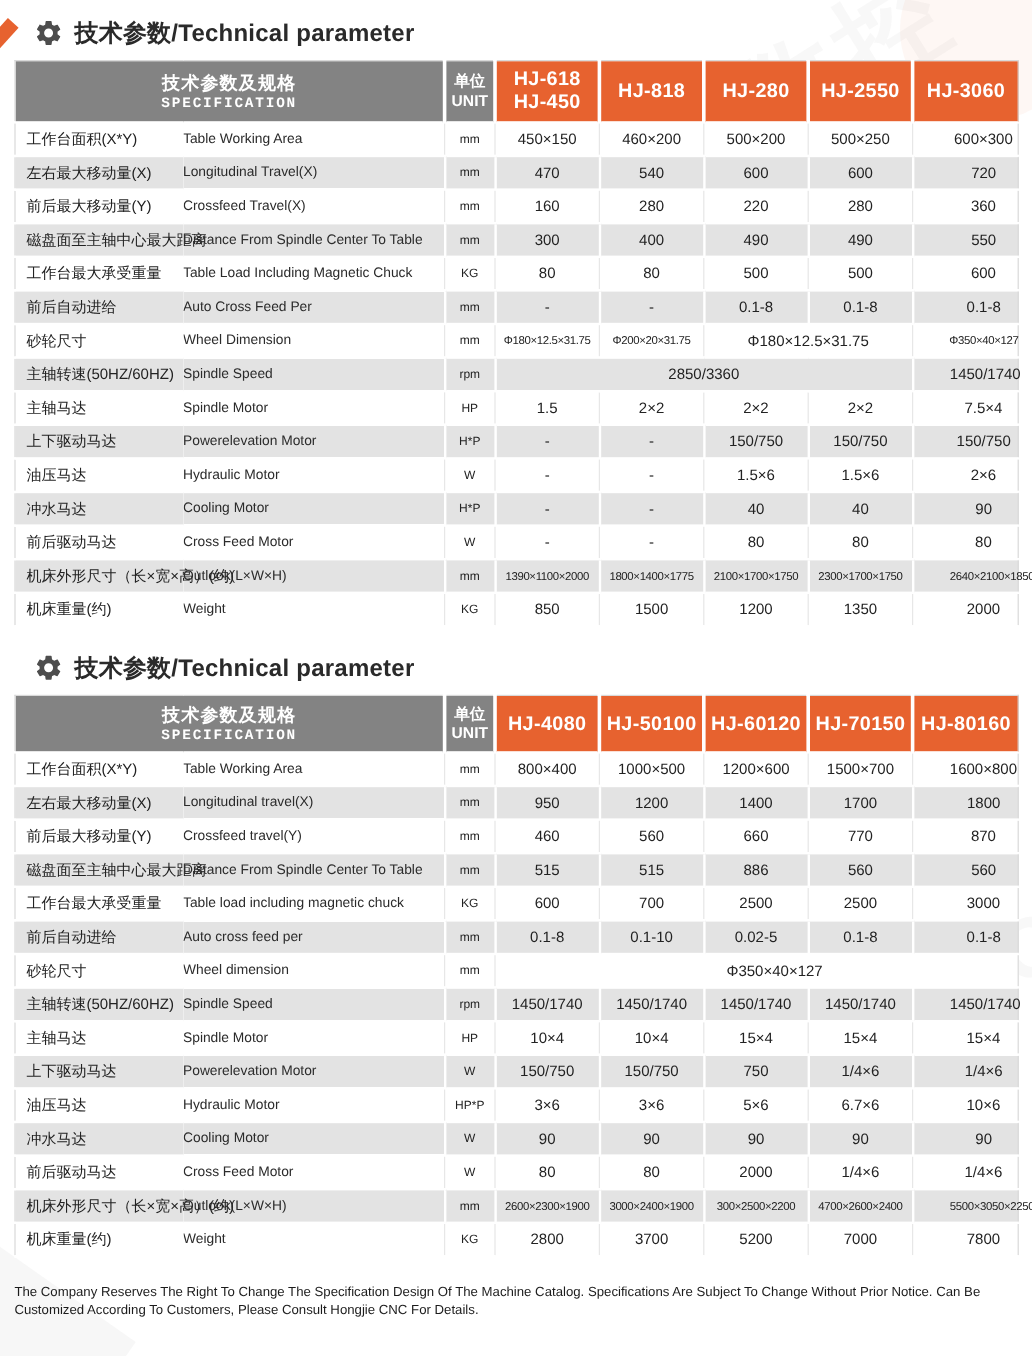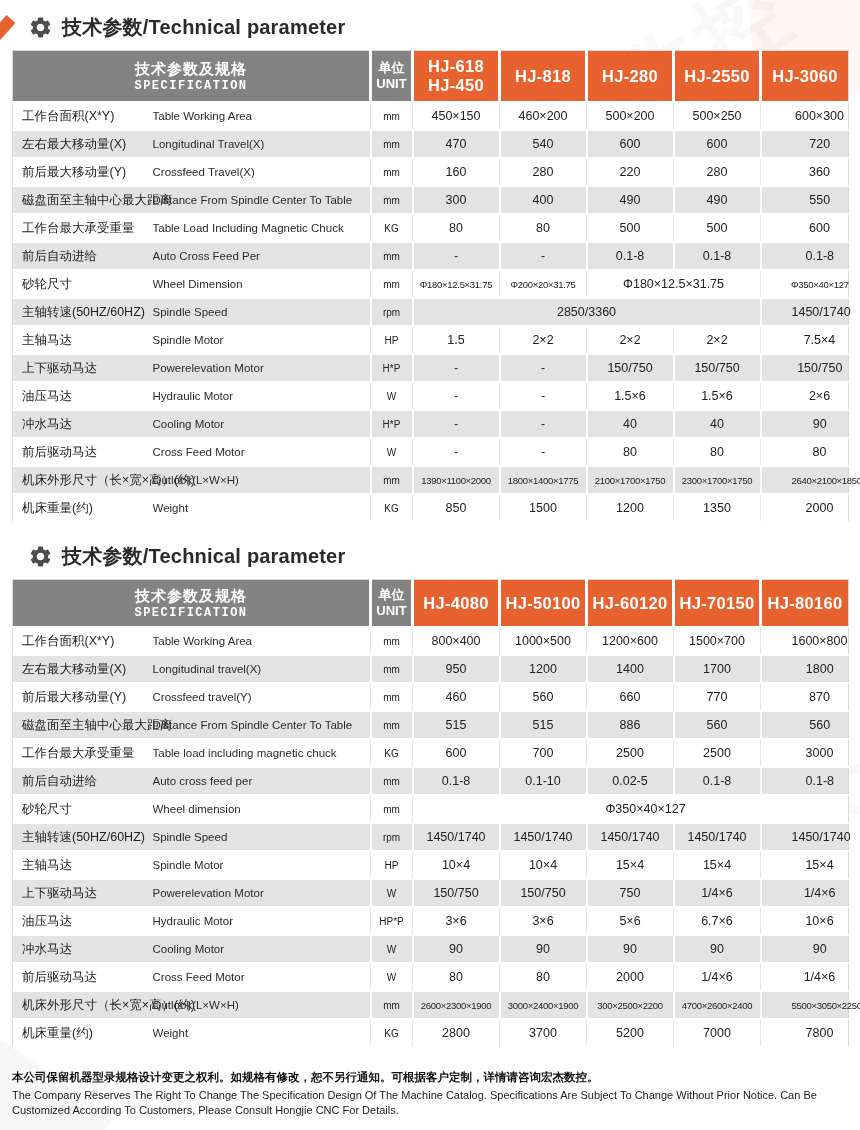--- a/index.html
+++ b/index.html
@@ -450,17 +450,16 @@
           <td class="td-v">2800</td>
           <td class="td-v">3700</td>
           <td class="td-v">5200</td>
           <td class="td-v">7000</td>
           <td class="td-v">7800</td>
         </tr>
       </tbody>
     </table>
 
   <div class="footer">
-    <p class="cn">本公司保留机器型录规格设计变更之权利。如规格有修改，恕不另行通知。可根据客户定制，详情请咨询宏杰数控。</p>
     <p class="en">The Company Reserves The Right To Change The Specification Design Of The Machine Catalog. Specifications Are Subject To Change Without Prior Notice. Can Be Customized According To Customers, Please Consult Hongjie CNC For Details.</p>
   </div>
 
 </div>
 
 </body></html>

